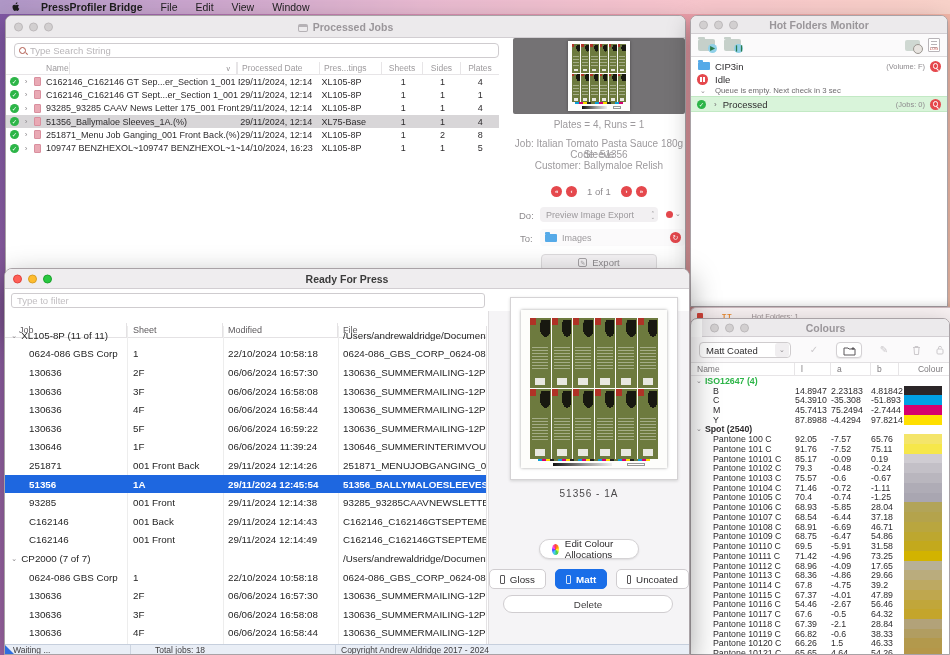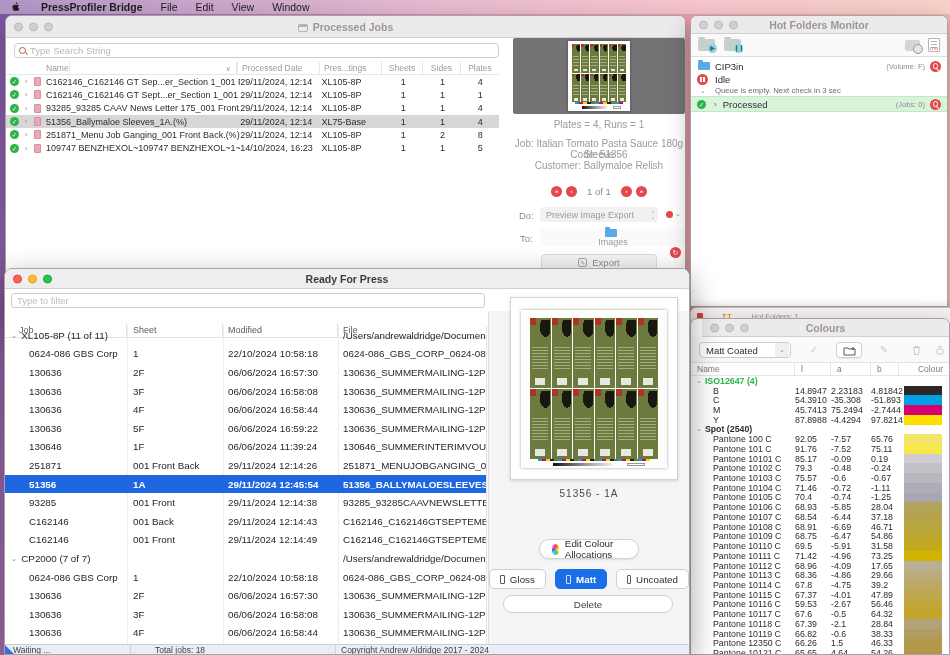--- a/index.html
+++ b/index.html
@@ -53,21 +53,21 @@
   .pj-caption{position:absolute;left:507px;width:172px;text-align:center;font-size:10px;color:#9d9a9d;}
   .pager{position:absolute;left:507px;top:158px;width:172px;display:flex;align-items:center;justify-content:center;gap:4px;}
   .nav-btn{width:11px;height:11px;border-radius:50%;background:#e5484d;color:#fff;font-size:6px;line-height:11px;text-align:center;font-weight:bold;}
   .pager .count{font-size:9.5px;color:#8d8a8d;margin:12px 6px;}
   .form-label{position:absolute;font-size:9.5px;color:#8d8a8d;}
   .do-select{position:absolute;left:534px;top:191px;width:118px;height:15px;background:#f2f0f2;border-radius:4px;font-size:9px;color:#9d9a9d;display:flex;align-items:center;padding:0 3px 0 6px;}
   .stepper{margin-left:auto;display:flex;flex-direction:column;font-size:5px;color:#8d8a8d;line-height:4px;}
   .do-gear{position:absolute;left:660px;top:194px;display:flex;align-items:center;gap:2px;}
   .red-dot{width:7px;height:7px;border-radius:50%;background:#e5484d;}
   .sm-chev{font-size:7px;color:#8d8a8d;}
-  .to-box{position:absolute;left:534px;top:213px;width:145px;height:17px;background:#fbfafb;border-radius:4px;display:flex;align-items:center;font-size:9px;color:#9d9a9d;padding:0 4px 0 5px;flex-direction:column;}
+  .to-box{position:absolute;left:534px;top:213px;width:145px;height:17px;background:#fbfafb;border-radius:4px;display:flex;align-items:center;font-size:9px;color:#9d9a9d;padding:0 4px 0 5px;}
   .folder-blue{width:12px;height:8px;background:#56aae8;border-radius:1px;position:relative;margin-right:5px;flex:0 0 auto;}
   .folder-blue::before{content:"";position:absolute;top:-2px;left:0;width:5px;height:2px;background:#56aae8;border-radius:1px 1px 0 0;}
   .red-circ{margin-left:auto;width:11px;height:11px;border-radius:50%;background:#e5484d;color:#fff;font-size:7px;line-height:11px;text-align:center;}
   .export-btn{position:absolute;left:535px;top:238px;width:116px;height:17px;background:#f4f2f4;border:1px solid #dddbdd;border-radius:4px;display:flex;align-items:center;justify-content:center;gap:5px;font-size:9.5px;color:#8d8a8d;}
   .export-ic{width:9px;height:9px;border:1px solid #a5a2a5;border-radius:2px;font-size:6px;line-height:8px;text-align:center;color:#a5a2a5;}
   
   .sheet{background:#fdfdfb;box-shadow:0 0 3px rgba(0,0,0,.35);position:relative;display:flex;flex-direction:column;}
   .sheet-grid{flex:1;display:grid;grid-template-columns:repeat(6,1fr);grid-template-rows:repeat(2,1fr);gap:1px;}
   .lbl{background:#6d7a3e;position:relative;overflow:hidden;}
   .lbl::before{content:"";position:absolute;top:0;left:0;width:30%;height:10%;background:#b03226;}
@@ -619,21 +619,21 @@
         </div>
         <div class="cl-row">
           <span class="n">Pantone 10115 C</span>
           <span class="vl">67.37</span>
           <span class="va">-4.01</span>
           <span class="vb">47.89</span>
           <span class="sw" style="background: rgb(191, 167, 78);"></span>
         </div>
         <div class="cl-row">
           <span class="n">Pantone 10116 C</span>
-          <span class="vl">59.53</span>
+          <span class="vl">54.46</span>
           <span class="va">-2.67</span>
           <span class="vb">56.46</span>
           <span class="sw" style="background: rgb(193, 166, 58);"></span>
         </div>
         <div class="cl-row">
           <span class="n">Pantone 10117 C</span>
           <span class="vl">67.6</span>
           <span class="va">-0.5</span>
           <span class="vb">64.32</span>
           <span class="sw" style="background: rgb(196, 165, 43);"></span>
@@ -646,21 +646,21 @@
           <span class="sw" style="background: rgb(178, 162, 121);"></span>
         </div>
         <div class="cl-row">
           <span class="n">Pantone 10119 C</span>
           <span class="vl">66.82</span>
           <span class="va">-0.6</span>
           <span class="vb">38.33</span>
           <span class="sw" style="background: rgb(177, 157, 97);"></span>
         </div>
         <div class="cl-row">
-          <span class="n">Pantone 12350 C</span>
+          <span class="n">Pantone 10120 C</span>
           <span class="vl">66.26</span>
           <span class="va">1.5</span>
           <span class="vb">46.33</span>
           <span class="sw" style="background: rgb(179, 153, 76);"></span>
         </div>
         <div class="cl-row">
           <span class="n">Pantone 10121 C</span>
           <span class="vl">65.65</span>
           <span class="va">4.64</span>
           <span class="vb">54.26</span>

